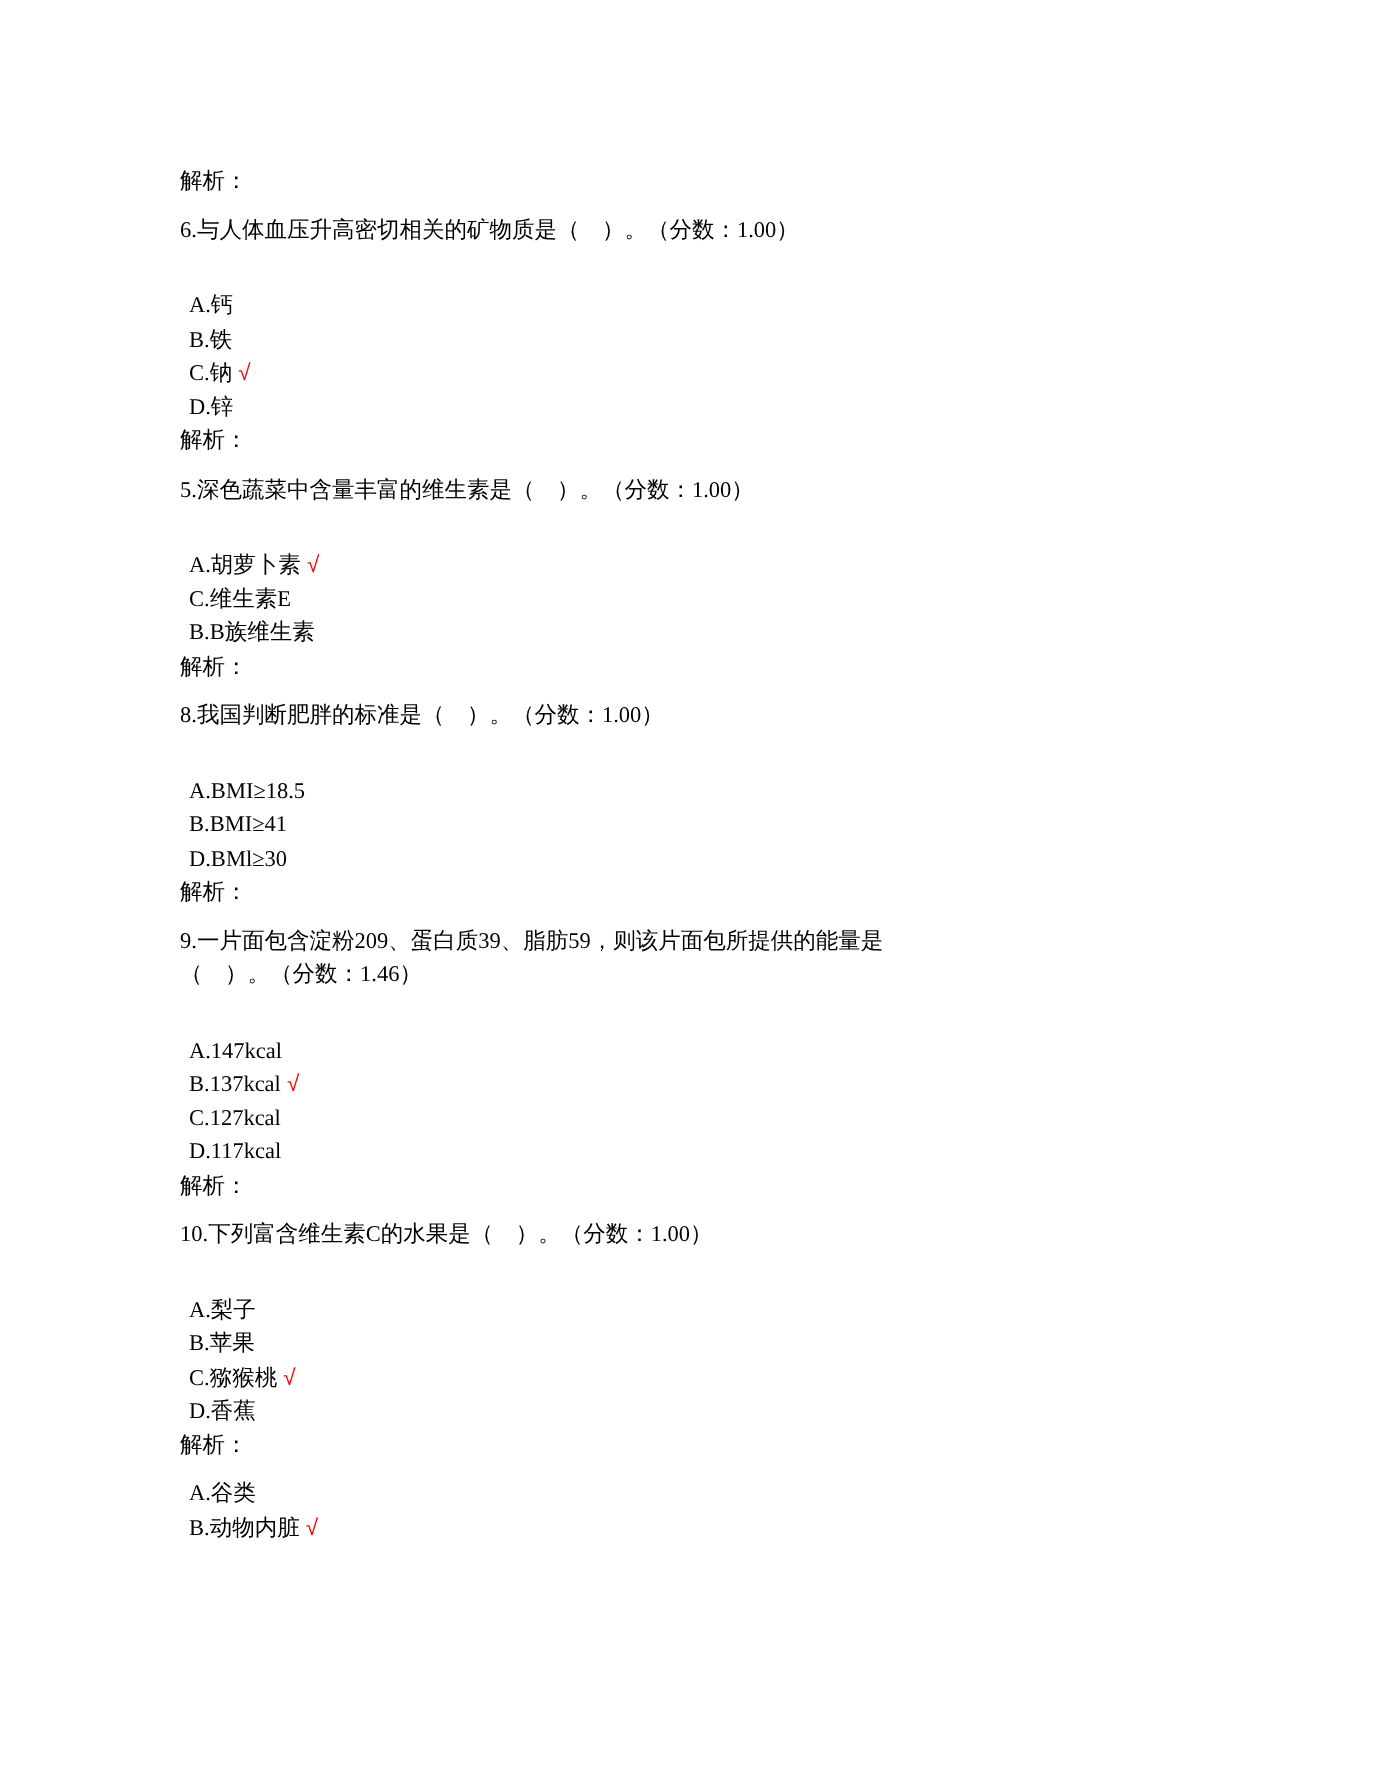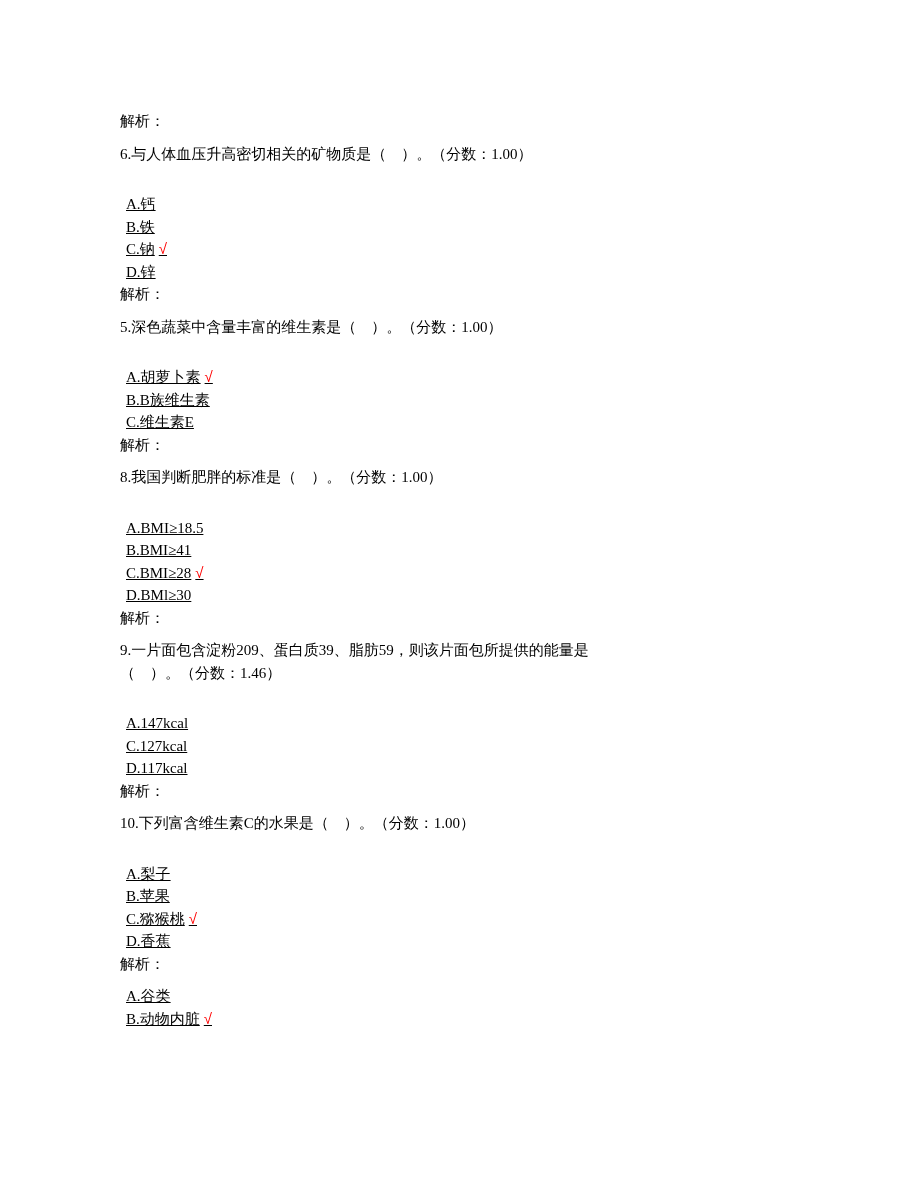--- a/index.html
+++ b/index.html
@@ -19,21 +19,20 @@
     line-height: 1.5;
   }
   .analysis {
     margin: 0 0 10px 0;
   }
   .stem {
     margin: 6px 0 28px 0;
   }
   .options {
     margin-left: 6px;
-    text-decoration: underline;
   }
   .opt {
     margin: 0;
   }
   .check {
     font-family: "Arial", sans-serif;
     color: #ff0000;
     font-weight: normal;
     font-size: 15px;
     padding-left: 4px;
@@ -59,41 +58,41 @@
       <div class="opt"><span>C.钠</span><span class="check">√</span></div>
       <div class="opt"><span>D.锌</span></div>
     </div>
     <div class="analysis">解析：</div>
   </div>
 
   <div class="block">
     <div class="stem">5.深色蔬菜中含量丰富的维生素是（　）。（分数：1.00）</div>
     <div class="options">
       <div class="opt"><span>A.胡萝卜素</span><span class="check">√</span></div>
+      <div class="opt"><span>C.维生素E</span></div>
       <div class="opt"><span>B.B族维生素</span></div>
-      <div class="opt"><span>C.维生素E</span></div>
     </div>
     <div class="analysis">解析：</div>
   </div>
 
   <div class="block">
     <div class="stem">8.我国判断肥胖的标准是（　）。（分数：1.00）</div>
     <div class="options">
       <div class="opt"><span>A.BMI≥18.5</span></div>
       <div class="opt"><span>B.BMI≥41</span></div>
-      <div class="opt"><span>C.BMI≥28</span><span class="check">√</span></div>
       <div class="opt"><span>D.BMl≥30</span></div>
     </div>
     <div class="analysis">解析：</div>
   </div>
 
   <div class="block">
     <div class="stem">9.一片面包含淀粉209、蛋白质39、脂肪59，则该片面包所提供的能量是（　）。（分数：1.46）</div>
     <div class="options">
       <div class="opt"><span>A.147kcal</span></div>
+      <div class="opt"><span>B.137kcal</span><span class="check">√</span></div>
       <div class="opt"><span>C.127kcal</span></div>
       <div class="opt"><span>D.117kcal</span></div>
     </div>
     <div class="analysis">解析：</div>
   </div>
 
   <div class="block">
     <div class="stem">10.下列富含维生素C的水果是（　）。（分数：1.00）</div>
     <div class="options">
       <div class="opt"><span>A.梨子</span></div>

